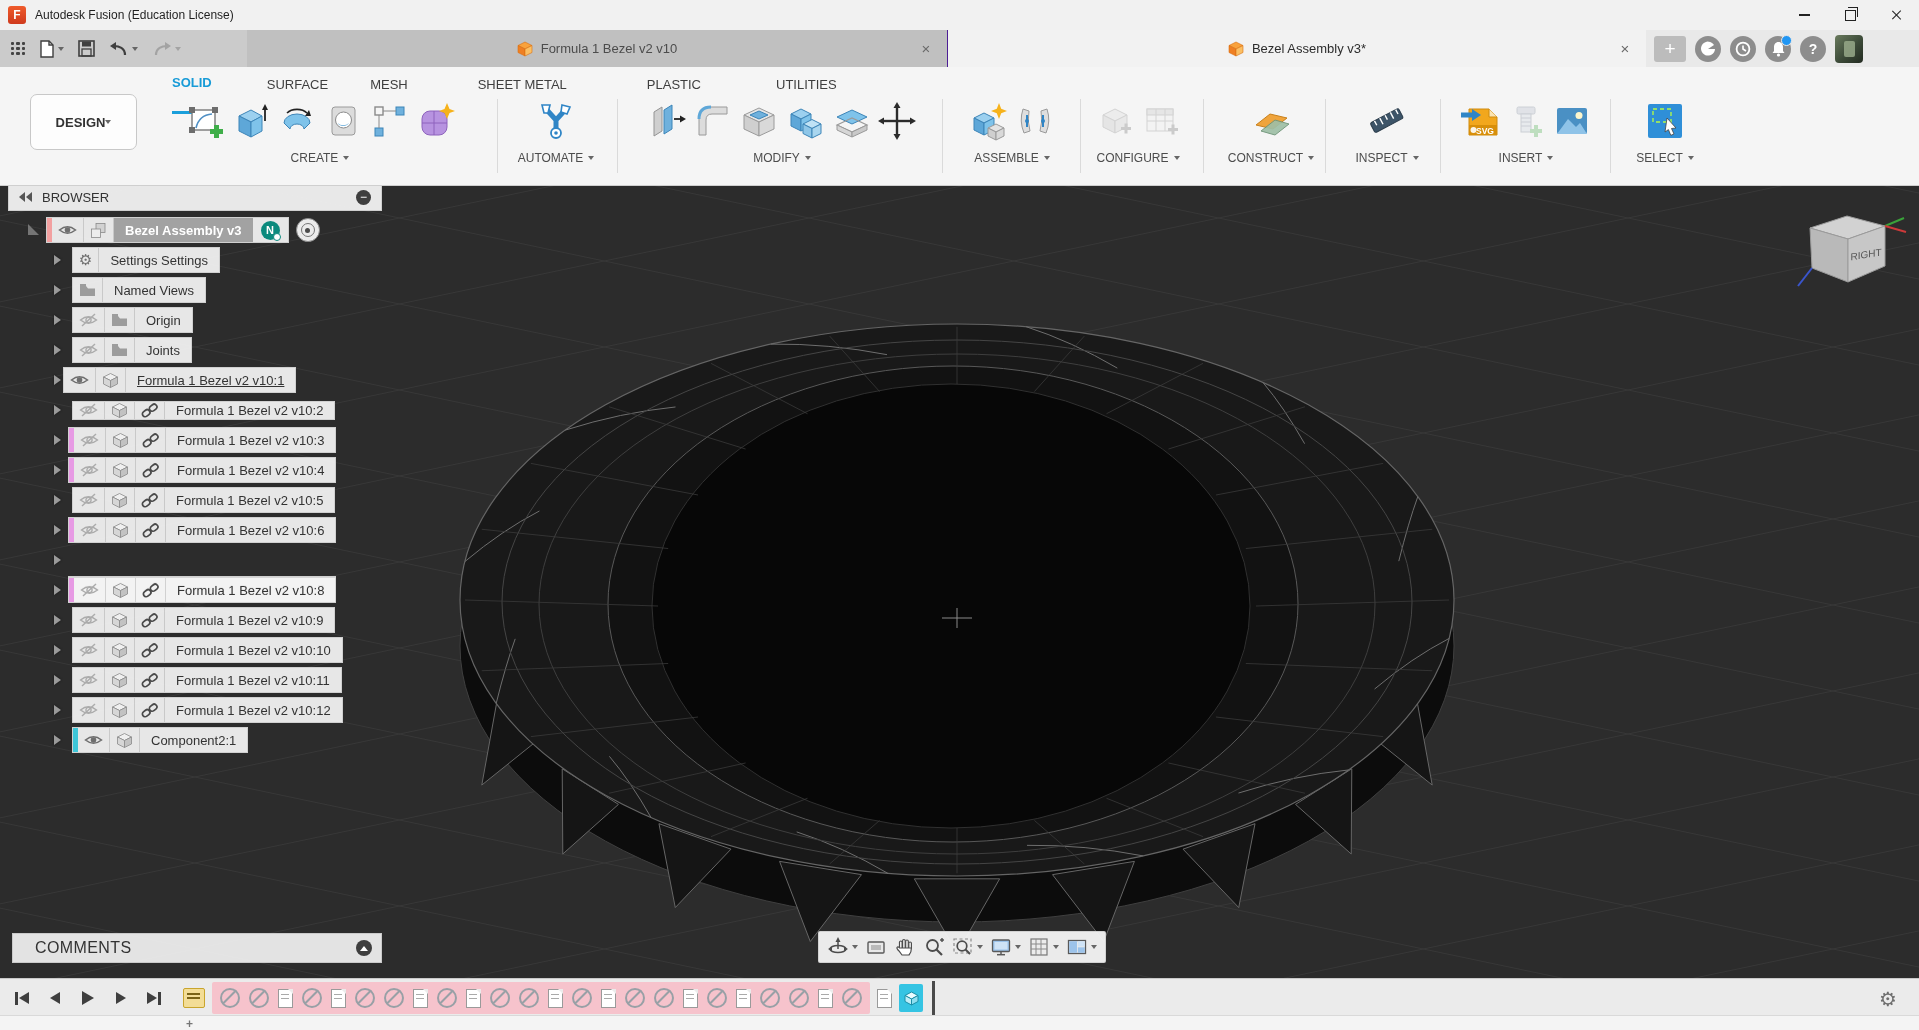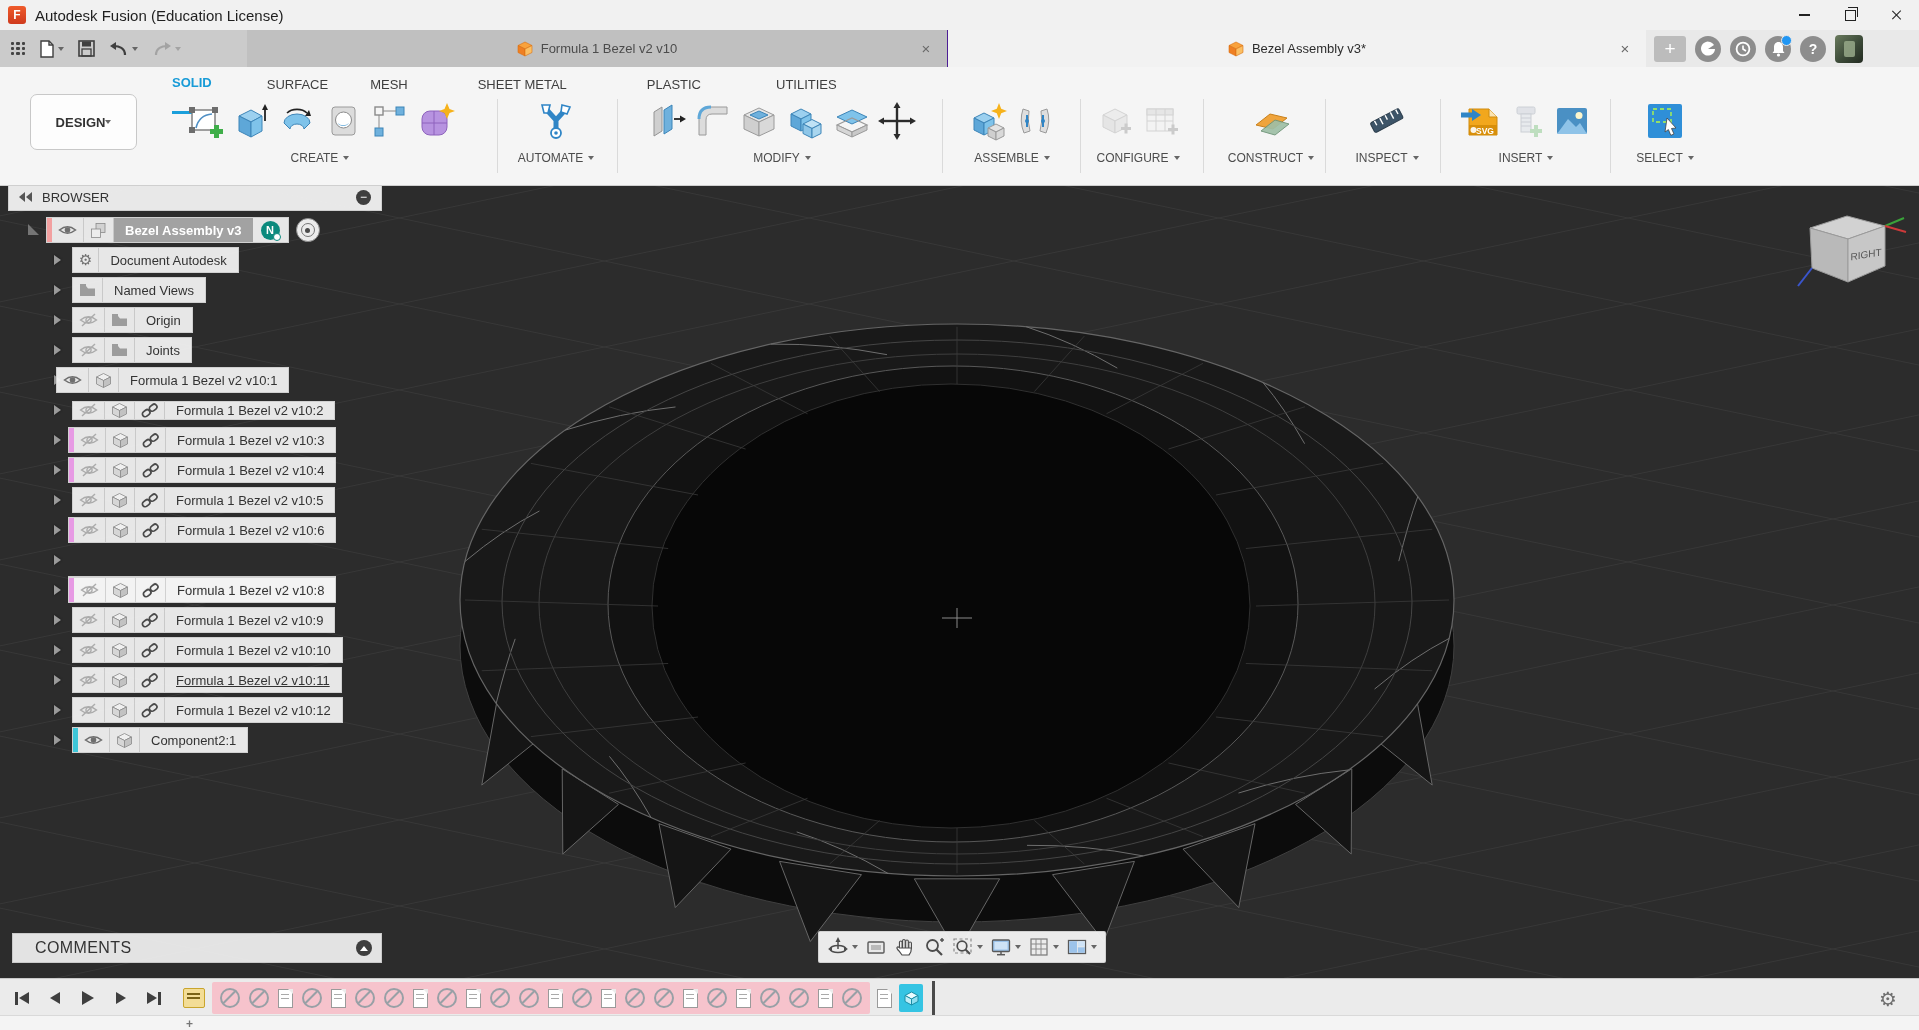--- a/index.html
+++ b/index.html
@@ -6,21 +6,21 @@
   body{width:1919px;height:1030px;position:relative;overflow:hidden;
        font-family:"Liberation Sans",sans-serif;background:#2c2c2c;
        -webkit-font-smoothing:antialiased}
 
   
   #titlebar{position:absolute;left:0;top:0;width:1919px;height:30px;background:#f1f1f1;
             display:flex;align-items:center;z-index:9;border-bottom:1px solid #e2e2e2}
   #fusion-logo{width:18px;height:18px;margin-left:8px;border-radius:3px;
                background:linear-gradient(180deg,#ef5b2b,#cf3a1d);color:#fff;font-weight:bold;
                font-size:12px;display:flex;align-items:center;justify-content:center}
-  #win-title{margin-left:9px;font-size:15px;color:#1f1f1f}
+  #win-title{margin-left:9px;font-size:12px;color:#1f1f1f}
   #win-controls{position:absolute;right:0;top:0;height:30px;display:flex}
   .win-btn{width:46px;height:30px;display:flex;align-items:center;justify-content:center}
   .glyph-min{width:11px;height:1.5px;background:#222}
   .glyph-max{width:9px;height:9px;border:1.2px solid #222;position:relative;background:#f1f1f1}
   .glyph-max:before{content:"";position:absolute;left:2px;top:-4px;width:9px;height:9px;border:1.2px solid #222;border-bottom:none;border-left:none}
   .glyph-x{position:relative;width:12px;height:12px}
   .glyph-x:before,.glyph-x:after{content:"";position:absolute;left:5.5px;top:0;width:1.4px;height:12px;background:#222}
   .glyph-x:before{transform:rotate(45deg)}.glyph-x:after{transform:rotate(-45deg)}
 
   
@@ -719,21 +719,21 @@
           <b></b>
         </u>
       </span>
     </div>
     <i class="exp" style="top: 255px;"></i>
     <div class="brow" style="top: 247px; left: 68px;">
       <div class="box" style="margin-left: 4px;">
         <span class="cell">
           <span class="gearglyph" style="font-size:15px;color:#6f6f6f">⚙</span>
         </span>
-        <span class="cell lbl">Document Autodesk</span>
+        <span class="cell lbl">Settings Settings</span>
       </div>
     </div>
     <i class="exp" style="top: 285px;"></i>
     <div class="brow" style="top: 277px; left: 68px;">
       <div class="box" style="margin-left: 4px;">
         <span class="cell">
           <svg width="17" height="14">
             <path d="M1 3 h6 l2 2.5 h7 v7.5 H1 Z" fill="#9c9c9c"></path>
             <rect x="1" y="1" width="6" height="3" fill="#9c9c9c"></rect>
           </svg>
@@ -773,21 +773,21 @@
         <span class="cell">
           <svg width="17" height="14">
             <path d="M1 3 h6 l2 2.5 h7 v7.5 H1 Z" fill="#9c9c9c"></path>
             <rect x="1" y="1" width="6" height="3" fill="#9c9c9c"></rect>
           </svg>
         </span>
         <span class="cell lbl">Joints</span>
       </div>
     </div>
     <i class="exp" style="top: 375px;"></i>
-    <div class="brow" style="top: 367px; left: 52px;">
+    <div class="brow" style="top: 367px; left: 59px; text-decoration: underline;">
       <div class="box" style="margin-left: 4px;">
         <span class="cell">
           <svg width="19" height="14">
             <path d="M1.5 7 Q9.5 0.5 17.5 7 Q9.5 13.5 1.5 7 Z" fill="none" stroke="#6e6e6e" stroke-width="1.6"></path>
             <circle cx="9.5" cy="7" r="2.8" fill="#6e6e6e"></circle>
           </svg>
         </span>
         <span class="cell">
           <svg width="17" height="17">
             <polygon points="8.5,1.5 15.5,5 8.5,8.5 1.5,5" fill="#efefef" stroke="#8a8a8a" stroke-width=".8"></polygon>
@@ -1050,21 +1050,21 @@
               <rect x="1" y="8.5" width="8" height="5.5" rx="2.7" transform="rotate(-38 5 11)"></rect>
               <rect x="8" y="3" width="8" height="5.5" rx="2.7" transform="rotate(-38 12 5.5)"></rect>
             </g>
           </svg>
         </span>
         <span class="cell lbl">Formula 1 Bezel v2 v10:10</span>
       </div>
     </div>
     <i class="exp" style="top: 675px;"></i>
     <div class="brow" style="top: 667px; left: 68px;">
-      <div class="box" style="margin-left: 4px; text-decoration: underline;">
+      <div class="box" style="margin-left: 4px;">
         <span class="cell">
           <svg width="19" height="14">
             <path d="M1.5 7 Q9.5 0.5 17.5 7 Q9.5 13.5 1.5 7 Z" fill="none" stroke="#ababab" stroke-width="1.4"></path>
             <circle cx="9.5" cy="7" r="2.6" fill="none" stroke="#ababab" stroke-width="1.3"></circle>
             <line x1="3" y1="13" x2="16" y2="1" stroke="#ababab" stroke-width="1.4"></line>
           </svg>
         </span>
         <span class="cell">
           <svg width="17" height="17">
             <polygon points="8.5,1.5 15.5,5 8.5,8.5 1.5,5" fill="#efefef" stroke="#8a8a8a" stroke-width=".8"></polygon>

